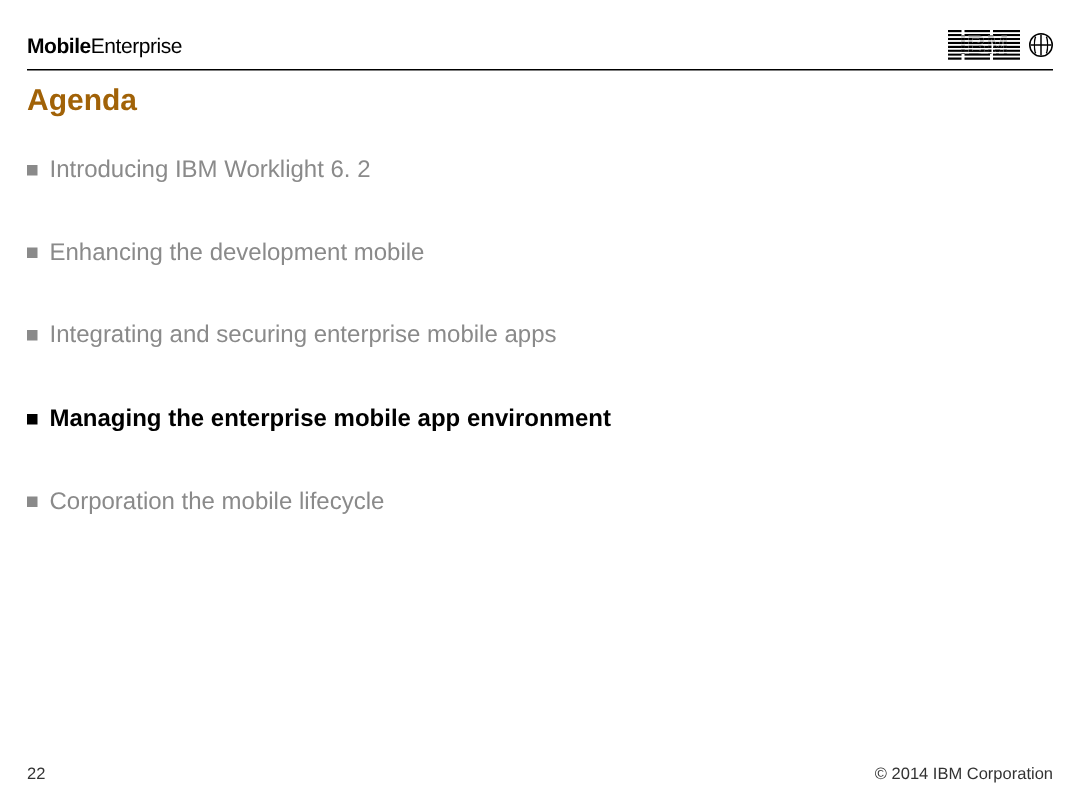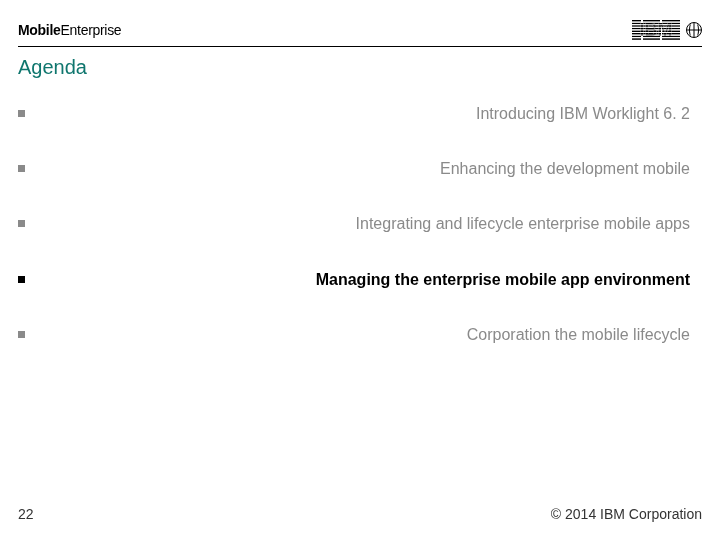--- a/index.html
+++ b/index.html
@@ -58,58 +58,57 @@
     position:absolute; left:2px; right:2px; top:0; bottom:0;
     border:1px solid #000; border-radius:50%/100%;
     border-top-color:transparent; border-bottom-color:transparent;
   }
 
   .title {
     position: absolute;
     top: 56px;
     left: 18px;
     font-size: 20px;
-    font-weight: 400;
-    color: #0f766e;
+    font-weight: 700;
+    color: #a16207;
   }
 
   .list {
     position: absolute;
     top: 104px;
     left: 18px;
     right: 30px;
   }
   .item {
     display: flex;
     align-items: flex-start;
     gap: 8px;
     color: #8a8a8a;
     font-size: 16px;
     line-height: 1.2;
     margin-bottom: 36px;
-    justify-content: space-between;
   }
   .item.active { color: #000; font-weight: bold; }
   .bullet {
     width: 7px; height: 7px; background: currentColor; display:inline-block;
     margin-top: 6px; flex: 0 0 auto;
   }
 
   .footer-left {
     position: absolute;
     left: 18px;
     bottom: 18px;
-    font-size: 14px;
+    font-size: 11px;
     color: #333;
   }
   .footer-right {
     position: absolute;
     right: 18px;
     bottom: 18px;
-    font-size: 14px;
+    font-size: 11px;
     color: #333;
   }
 </style>
 </head>
 <body>
 
 <div class="slide">
 
   <div class="header">
     <div class="brand">
@@ -157,21 +156,21 @@
     <div class="item">
       <span class="bullet"></span>
       <span>Introducing IBM Worklight 6. 2</span>
     </div>
     <div class="item">
       <span class="bullet"></span>
       <span>Enhancing the development mobile</span>
     </div>
     <div class="item">
       <span class="bullet"></span>
-      <span>Integrating and lifecycle enterprise mobile apps</span>
+      <span>Integrating and securing enterprise mobile apps</span>
     </div>
     <div class="item active">
       <span class="bullet"></span>
       <span>Managing the enterprise mobile app environment</span>
     </div>
     <div class="item">
       <span class="bullet"></span>
       <span>Corporation the mobile lifecycle</span>
     </div>
   </div>

